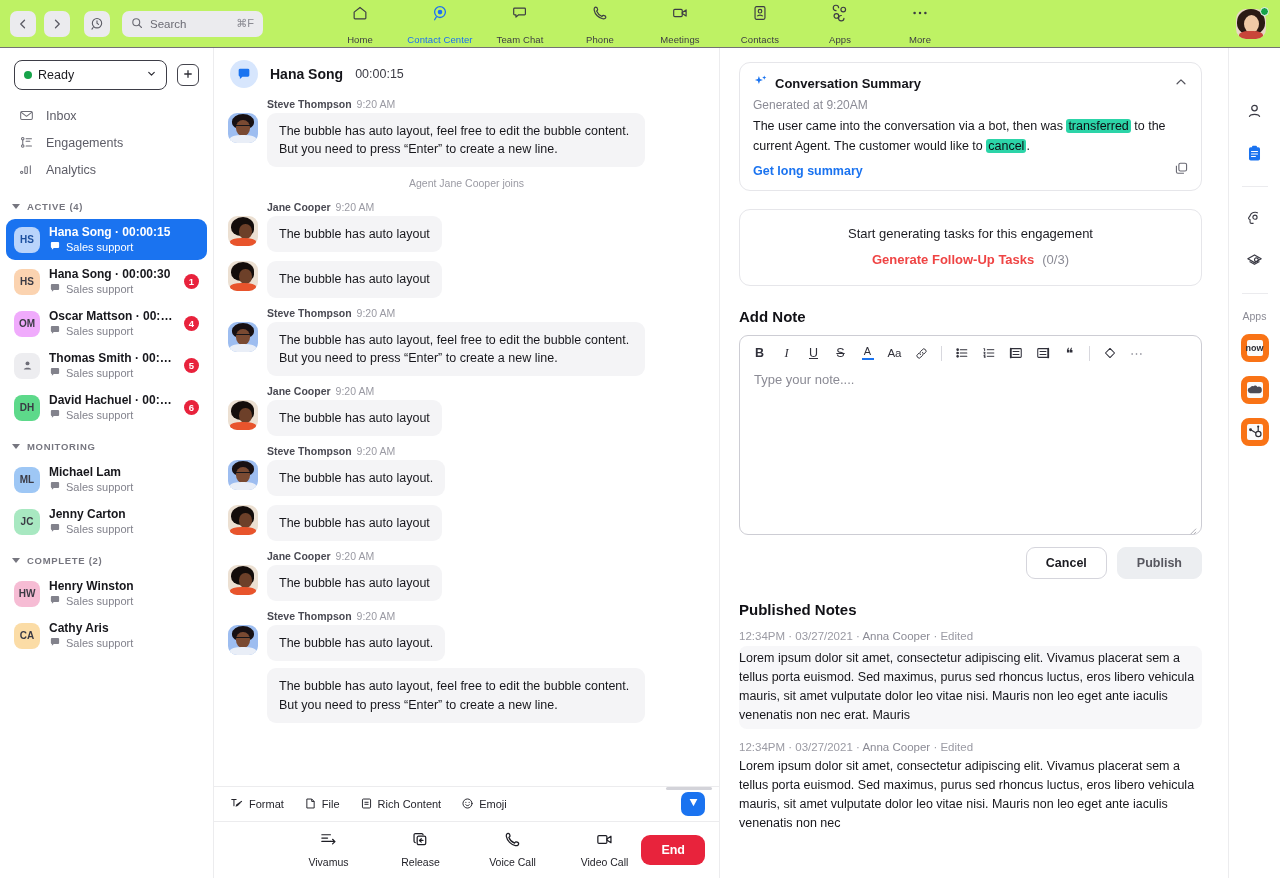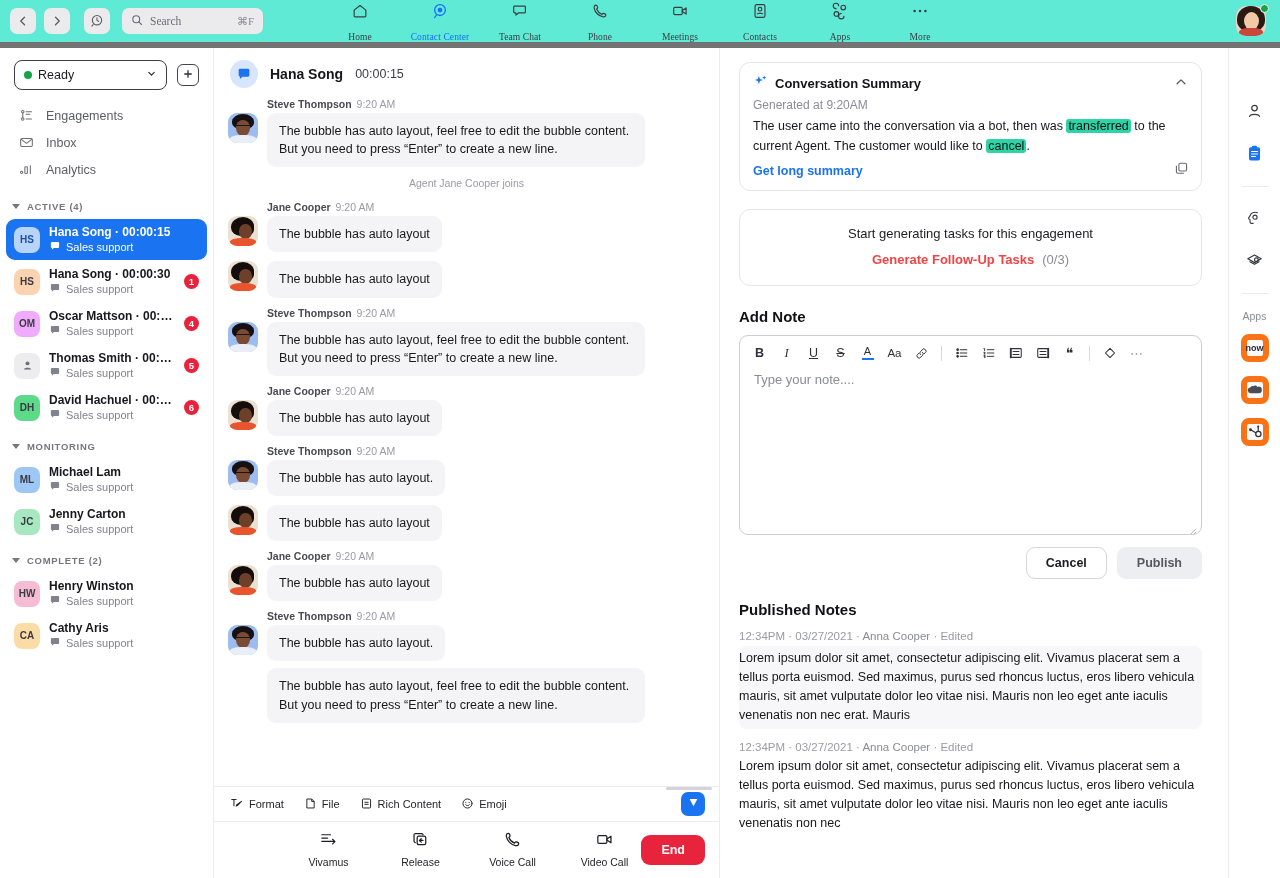--- a/index.html
+++ b/index.html
@@ -8,25 +8,24 @@
     font-family: "Liberation Sans", sans-serif;
     background: #ffffff;
     overflow: hidden;
     -webkit-font-smoothing: antialiased;
   }
   .app { position: relative; width: 1280px; height: 878px; display: flex; flex-direction: column; }
 
   
   .topbar {
     height: 48px; flex: 0 0 48px;
-    background: #5eead4;
+    background: #bef264;
     display: flex; align-items: center;
     position: relative;
-    border-bottom: 6px solid #737373;
-    font-family: Liberation Serif, serif;
+    border-bottom: 1px solid #737373;
   }
   .tb-left { display: flex; align-items: center; gap: 8px; padding-left: 10px; }
   .sq-btn {
     width: 26px; height: 26px; border-radius: 7px; background: #ebebee;
     display: flex; align-items: center; justify-content: center;
     color: #5a5a63; cursor: pointer;
   }
   .searchbox {
     height: 26px; width: 141px; border-radius: 7px; background: #ebebee;
     display: flex; align-items: center; gap: 7px; padding: 0 9px;
@@ -381,39 +380,39 @@
         <div class="plus-btn">
           <span><svg width="12" height="12" viewBox="0 0 14 14" fill="none" stroke="currentColor" stroke-width="1.5" stroke-linecap="round">
                 <path d="M7 3.2 V10.8 M3.2 7 H10.8"></path>
               </svg></span>
         </div>
       </div>
 
       <div class="nav-list">
         <div class="nav-row">
           <span class="nicon">
+              <svg width="15" height="15" viewBox="0 0 18 18" fill="none" stroke="currentColor" stroke-width="1.25" stroke-linejoin="round">
+                <rect x="2" y="4.3" width="14" height="9.4" rx="1.4"></rect>
+                <path d="M2.4 5 L9 10 L15.6 5"></path>
+              </svg>
+            </span>
+          <span>Inbox</span>
+        </div>
+        <div class="nav-row">
+          <span class="nicon">
               <svg width="15" height="15" viewBox="0 0 18 18" fill="none" stroke="currentColor" stroke-width="1.25" stroke-linecap="round">
                 <circle cx="4.5" cy="4.4" r="1.5"></circle>
                 <circle cx="4.5" cy="13.1" r="1.5"></circle>
                 <path d="M4.5 5.9 V11.6"></path>
                 <path d="M8.5 4.4 H15"></path>
                 <path d="M8.5 7.4 H13"></path>
                 <path d="M8.5 13.1 H15"></path>
               </svg>
             </span>
           <span>Engagements</span>
-        </div>
-        <div class="nav-row">
-          <span class="nicon">
-              <svg width="15" height="15" viewBox="0 0 18 18" fill="none" stroke="currentColor" stroke-width="1.25" stroke-linejoin="round">
-                <rect x="2" y="4.3" width="14" height="9.4" rx="1.4"></rect>
-                <path d="M2.4 5 L9 10 L15.6 5"></path>
-              </svg>
-            </span>
-          <span>Inbox</span>
         </div>
         <div class="nav-row">
           <span class="nicon">
               <svg width="15" height="15" viewBox="0 0 18 18" fill="none" stroke="currentColor" stroke-width="1.25" stroke-linecap="round">
                 <circle cx="3.2" cy="12.4" r="1.4"></circle>
                 <rect x="7" y="5.6" width="3" height="8.2" rx="1"></rect>
                 <path d="M13.6 4.5 V13.8"></path>
               </svg>
             </span>
           <span>Analytics</span>

